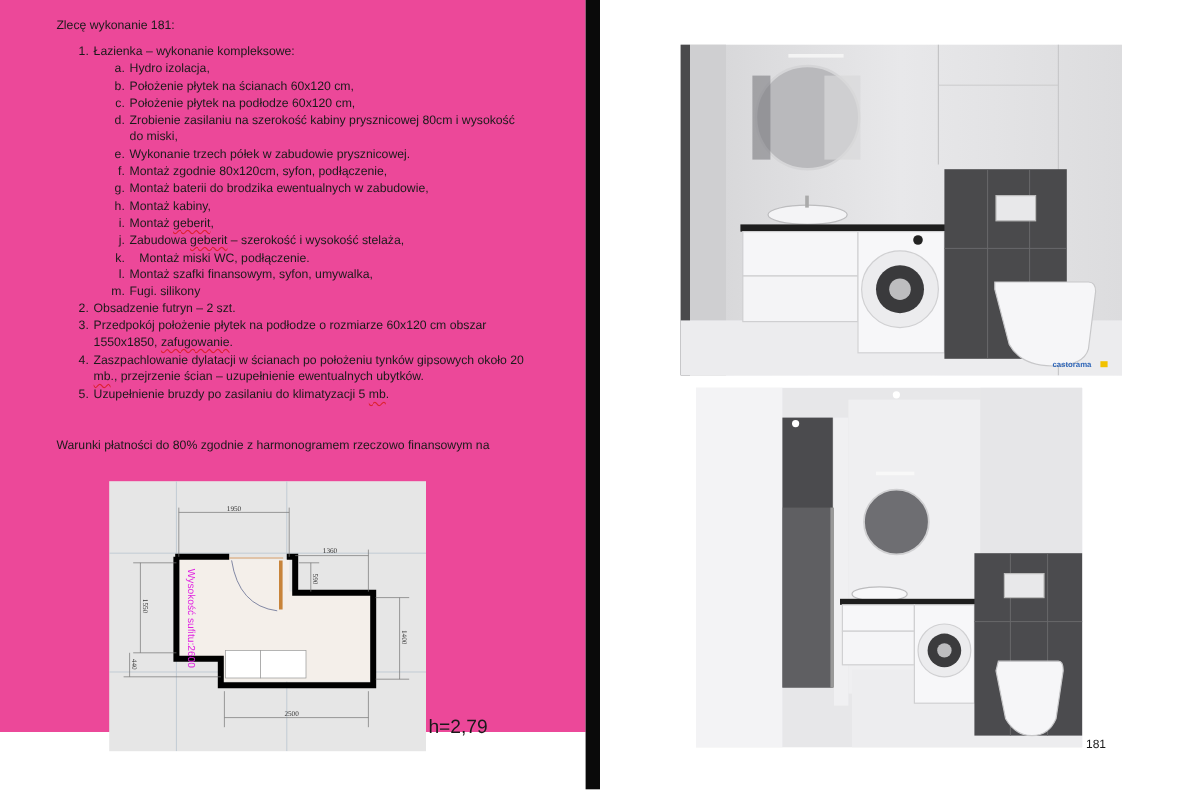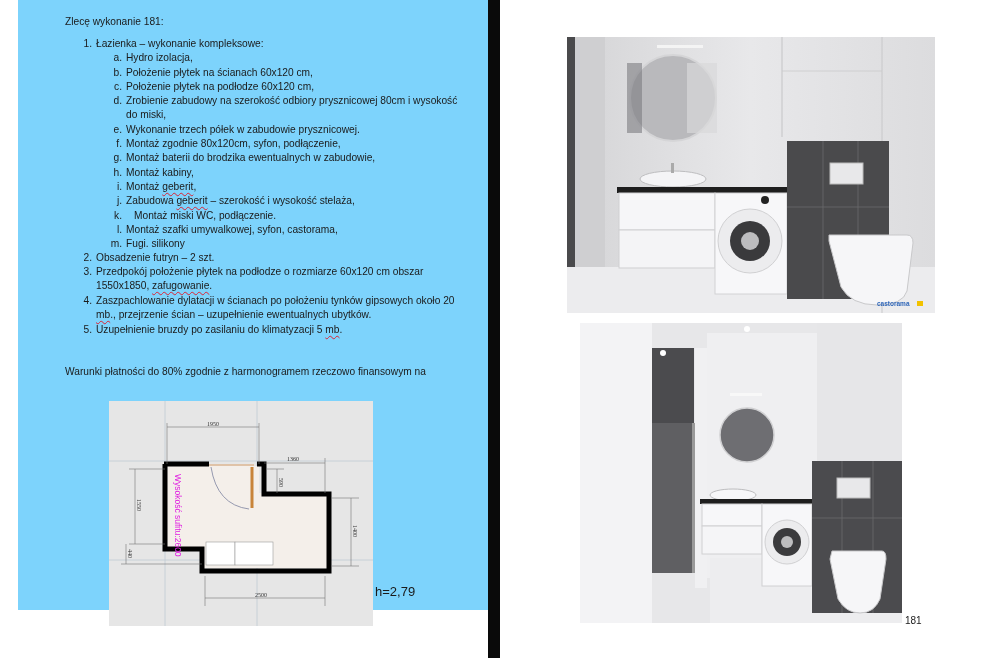--- a/index.html
+++ b/index.html
@@ -1,31 +1,31 @@
 <!DOCTYPE html>
 <html><head>
 <meta charset="utf-8">
 <style>
   html, body { margin:0; padding:0; }
   body { width:1000px; height:658px; background:#ffffff; position:relative; overflow:hidden;
          font-family:"Liberation Sans", "DejaVu Sans", sans-serif; color:#1a1a1a; }
-  .page-left { position:absolute; left:0; top:0; width:488px; height:610px; background:#7dd3fc;margin-left:18px; }
+  .page-left { position:absolute; left:0; top:0; width:488px; height:610px; background:#ec4899; }
   .divider { position:absolute; left:488px; top:0; width:12px; height:658px; background:#0a0a0a; }
   .page-right { position:absolute; left:500px; top:0; width:500px; height:658px; background:#fff; }
 
   .txt { position:absolute; font-size:10.2px; line-height:14.3px; white-space:nowrap; }
   .heading { left:47px; top:15px; }
   .row { position:absolute; font-size:10.2px; line-height:14.3px; white-space:nowrap; }
   .num { position:absolute; width:14px; text-align:right; }
   .lbl { position:absolute; }
   .spell { text-decoration: underline wavy #d23; text-decoration-thickness:1px; text-underline-offset:2px; }
 
   
   .plan { position:absolute; left:91px; top:401px; width:264px; height:225px; background:#e6e6e6; }
-  .hnote { position:absolute; left:357px; top:584px; font-size:13px; }
+  .hnote { position:absolute; left:357px; top:598px; font-size:16px; }
 
   
   .render1 { position:absolute; left:567px; top:37px; width:368px; height:276px; }
   .render2 { position:absolute; left:580px; top:323px; width:322px; height:300px; }
   .pgnum { position:absolute; left:905px; top:615px; font-size:10px; }
 </style>
 </head>
 <body>
 
 <div class="page-left">
@@ -44,21 +44,21 @@
       <div class="row" style="left: 92px; top: 65.6px;">
         <span class="num" style="left: -2px;">b.</span>
         <span class="lbl" style="left: 16px;">Położenie płytek na ścianach 60x120 cm,</span>
       </div>
       <div class="row" style="left: 92px; top: 79.9px;">
         <span class="num" style="left: -2px;">c.</span>
         <span class="lbl" style="left: 16px;">Położenie płytek na podłodze 60x120 cm,</span>
       </div>
       <div class="row" style="left: 92px; top: 94.2px;">
         <span class="num" style="left: -2px;">d.</span>
-        <span class="lbl" style="left: 16px;">Zrobienie zabudowy na szerokość odbiory prysznicowej 80cm i wysokość</span>
+        <span class="lbl" style="left: 16px;">Zrobienie zasilaniu na szerokość kabiny prysznicowej 80cm i wysokość</span>
         <span class="lbl" style="left: 16px; top: 14.3px;">do miski,</span>
       </div>
       <div class="row" style="left: 92px; top: 122.8px;">
         <span class="num" style="left: -2px;">e.</span>
         <span class="lbl" style="left: 16px;">Wykonanie trzech półek w zabudowie prysznicowej.</span>
       </div>
       <div class="row" style="left: 92px; top: 137.1px;">
         <span class="num" style="left: -2px;">f.</span>
         <span class="lbl" style="left: 16px;"> Montaż zgodnie 80x120cm, syfon, podłączenie,</span>
       </div>
@@ -77,21 +77,21 @@
       <div class="row" style="left: 92px; top: 194.3px;">
         <span class="num" style="left: -2px;">j.</span>
         <span class="lbl" style="left: 16px;"><span>Zabudowa </span><span class="spell">geberit</span><span> – szerokość i wysokość stelaża,</span></span>
       </div>
       <div class="row" style="left: 92px; top: 208.6px;">
         <span class="num" style="left: -2px;">k.</span>
         <span class="lbl" style="left: 24px;">Montaż miski WC, podłączenie.</span>
       </div>
       <div class="row" style="left: 92px; top: 222.9px;">
         <span class="num" style="left: -2px;">l.</span>
-        <span class="lbl" style="left: 16px;">Montaż szafki umywalkowej, syfon, castorama,</span>
+        <span class="lbl" style="left: 16px;">Montaż szafki finansowym, syfon, umywalka,</span>
       </div>
       <div class="row" style="left: 92px; top: 237.2px;">
         <span class="num" style="left: -2px;">m.</span>
         <span class="lbl" style="left: 16px;">Fugi. silikony</span>
       </div>
     </div>
 
   <div class="row" style="left:62px;top:251px;">
     <span class="num" style="left:-2px">2.</span>
     <span class="lbl" style="left:16px">Obsadzenie futryn – 2 szt.</span>

